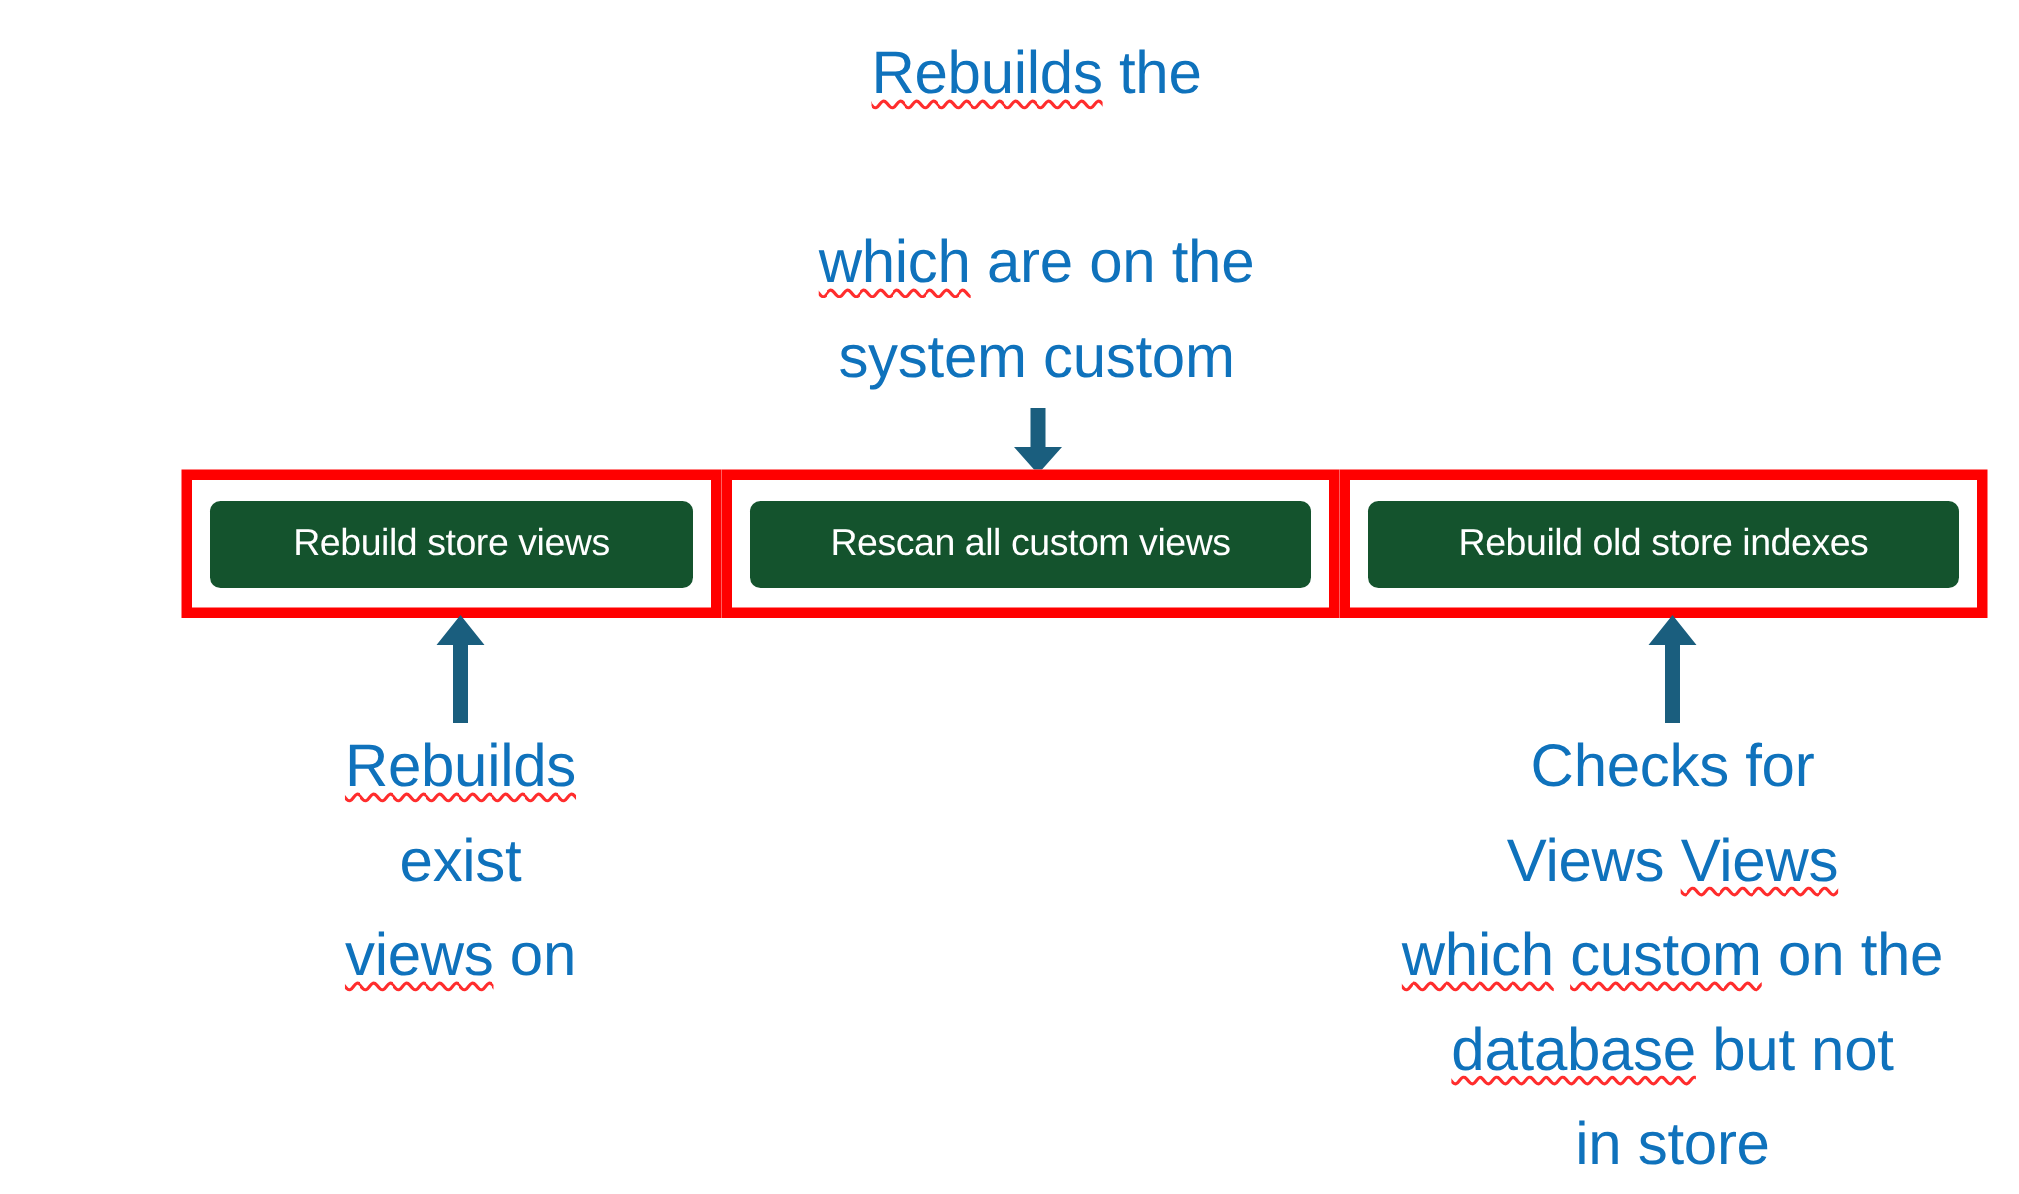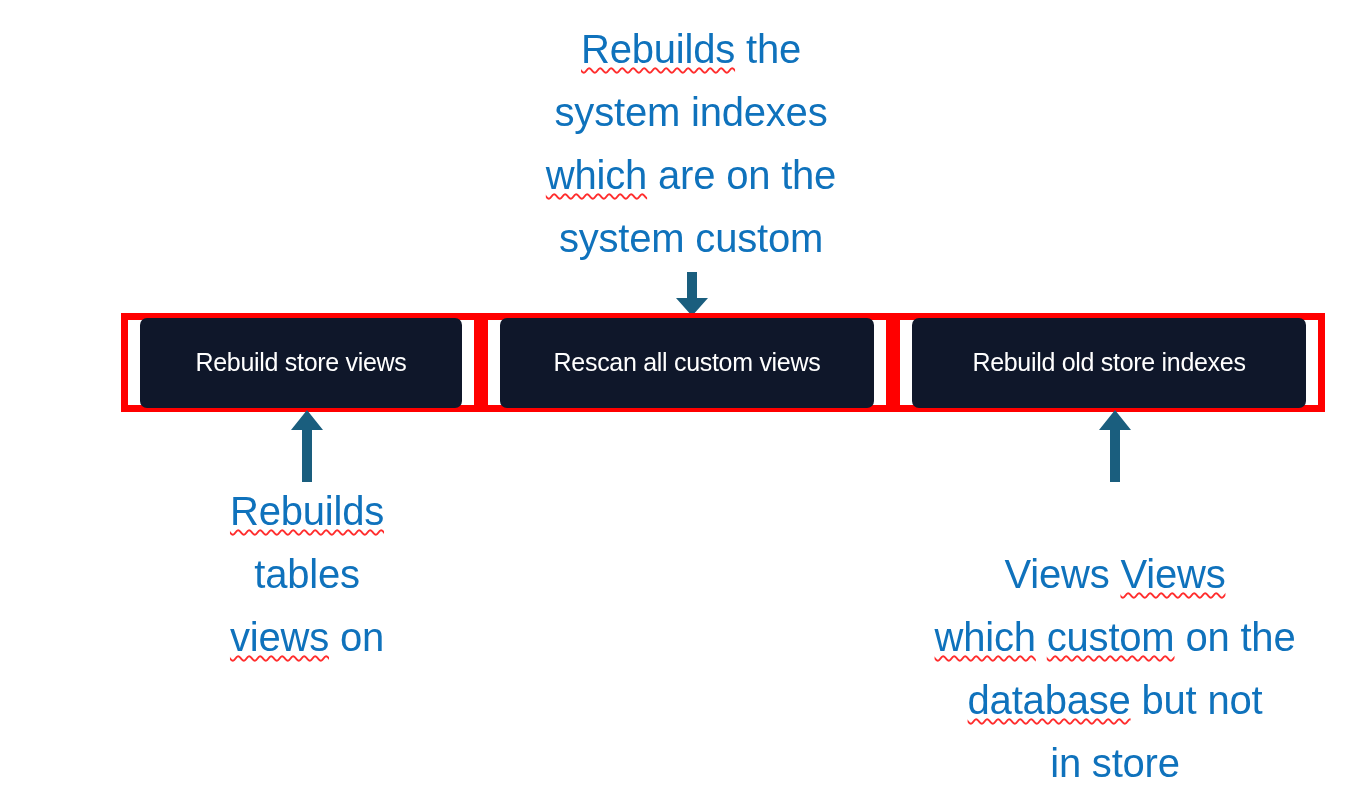--- a/index.html
+++ b/index.html
@@ -93,42 +93,42 @@
     display: flex;
     align-items: center;
     justify-content: center;
     padding: 0 12px;
   }
   #highlight-box-0 { width: 360px; }
   #highlight-box-1 { width: 432px; }
   #highlight-box-2 { width: 412px; }
 
   .action-button {
-    background: #0f172a;
+    background: #14532d;
     color: #ffffff;
     border: none;
     border-radius: 7px;
     width: 100%;
-    height: 90px;
+    height: 58px;
     font-family: "Liberation Sans", sans-serif;
     font-size: 25px;
     font-weight: 400;
     letter-spacing: -0.3px;
     cursor: pointer;
     display: flex;
     align-items: center;
     justify-content: center;
     padding: 0;
     white-space: nowrap;
   }
 </style>
 </head>
 <body>
 
-<div class="annotation" id="annotation-top"><span class="sp">Rebuilds</span><span> the</span><br><span>system indexes</span><br><span class="sp">which</span><span> are on the</span><br><span>system custom</span></div>
+<div class="annotation" id="annotation-top"><span class="sp">Rebuilds</span><span> the</span><br><br><span class="sp">which</span><span> are on the</span><br><span>system custom</span></div>
 
 <svg class="arrow" id="arrow-down-middle" viewBox="0 0 40 44" xmlns="http://www.w3.org/2000/svg">
   <path d="M15 0 H25 V26 H36 L20 44 L4 26 H15 Z" fill="#1A5E7E"></path>
 </svg>
 
 <div id="button-row">
 
   <div class="highlight-box" id="highlight-box-0">
     <button class="action-button">Rebuild store views</button>
   </div>
@@ -140,19 +140,19 @@
   <div class="highlight-box" id="highlight-box-1">
     <button class="action-button">Rebuild old store indexes</button>
   </div>
 
 </div>
 
 <svg class="arrow" id="arrow-up-left" viewBox="0 0 40 72" xmlns="http://www.w3.org/2000/svg">
   <path d="M20 0 L36 20 H25 V72 H15 V20 H4 Z" fill="#1A5E7E"></path>
 </svg>
 
-<div class="annotation" id="annotation-bottom-left"><span class="sp">Rebuilds</span><br><span>tables</span><br><span class="sp">views</span><span> on</span><br></div>
+<div class="annotation" id="annotation-bottom-left"><span class="sp">Rebuilds</span><br><span>exist</span><br><span class="sp">views</span><span> on</span><br></div>
 
 <svg class="arrow" id="arrow-up-right" viewBox="0 0 40 72" xmlns="http://www.w3.org/2000/svg">
   <path d="M20 0 L36 20 H25 V72 H15 V20 H4 Z" fill="#1A5E7E"></path>
 </svg>
 
-<div class="annotation" id="annotation-bottom-right"><br><span>Views </span><span class="sp">Views</span><br><span class="sp">which</span><span> </span><span class="sp">custom</span><span> on the</span><br><span class="sp">database</span><span> but not</span><br><span>in store</span></div>
+<div class="annotation" id="annotation-bottom-right"><span>Checks for</span><br><span>Views </span><span class="sp">Views</span><br><span class="sp">which</span><span> </span><span class="sp">custom</span><span> on the</span><br><span class="sp">database</span><span> but not</span><br><span>in store</span></div>
 
 </body></html>

